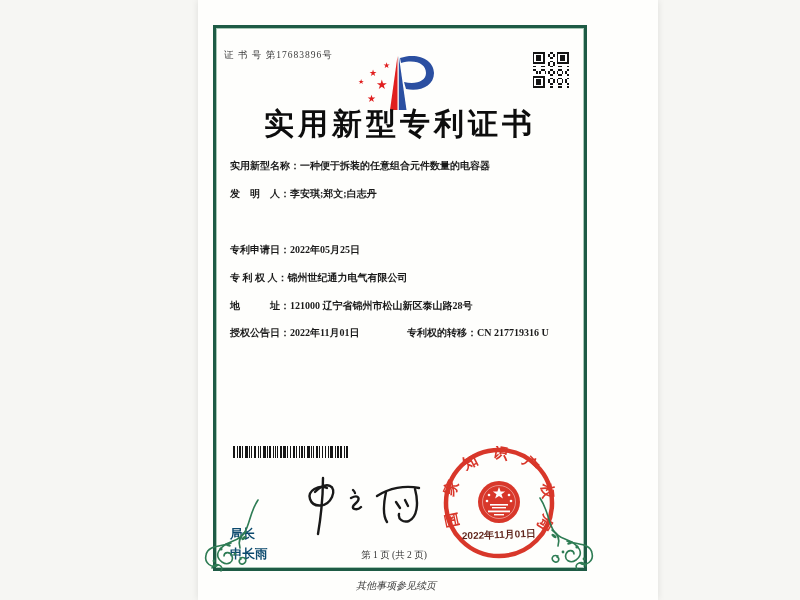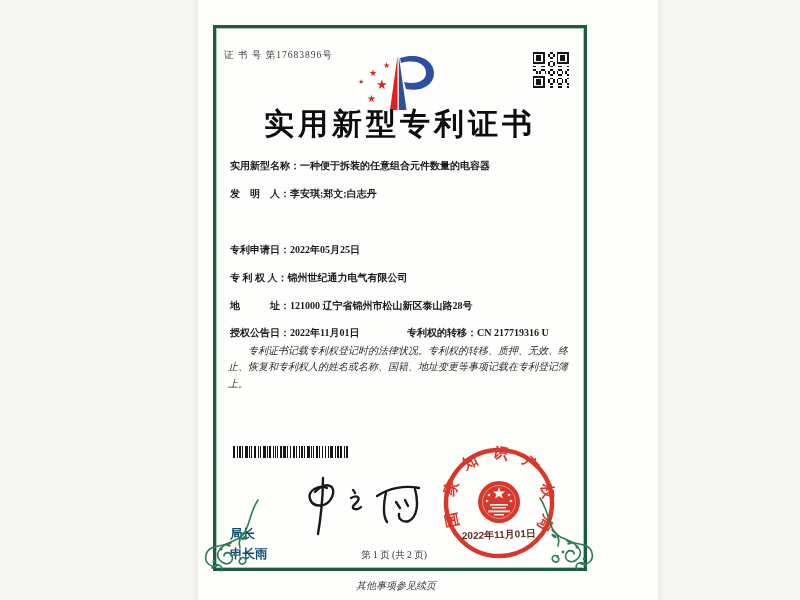--- a/index.html
+++ b/index.html
@@ -211,21 +211,20 @@
       <span class="flabel">地　　　址：</span><span class="fvalue">121000 辽宁省锦州市松山新区泰山路28号</span>
     </div>
     <div class="field-row" style="top:326px">
       <span class="flabel">授权公告日：</span><span class="fvalue">2022年11月01日</span>
       <span class="grant-no">
         <span class="flabel">专利权的转移：</span><span class="fvalue">CN 217719316 U</span>
       </span>
     </div>
 
     <div class="paras">
-      <p>专利证书记载专利权登记时的法律状况。专利权的转移、质押、无效、终止、恢复和专利权人的姓名或名称、国籍、地址变更等事项记载在专利登记簿上。</p>
     </div>
 
     <svg class="barcode" viewBox="0 0 120 12" preserveAspectRatio="none" shape-rendering="crispEdges">
         <rect x="0" y="0" width="2" height="12" fill="#151515"></rect>
         <rect x="4" y="0" width="1" height="12" fill="#151515"></rect>
         <rect x="6.2" y="0" width="2" height="12" fill="#151515"></rect>
         <rect x="9.4" y="0" width="1" height="12" fill="#151515"></rect>
         <rect x="12.4" y="0" width="3" height="12" fill="#151515"></rect>
         <rect x="16.6" y="0" width="1" height="12" fill="#151515"></rect>
         <rect x="18.8" y="0" width="1" height="12" fill="#151515"></rect>

